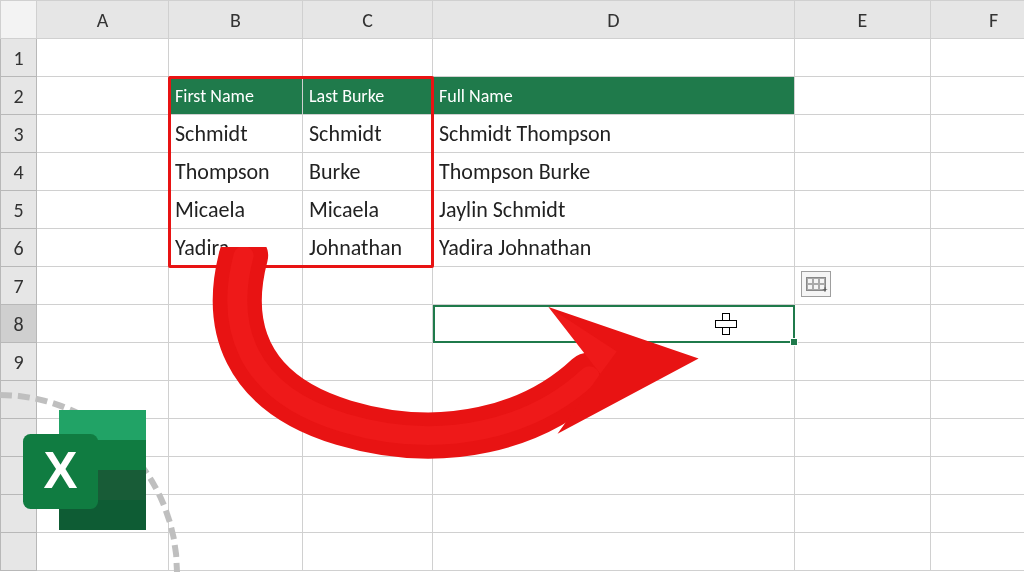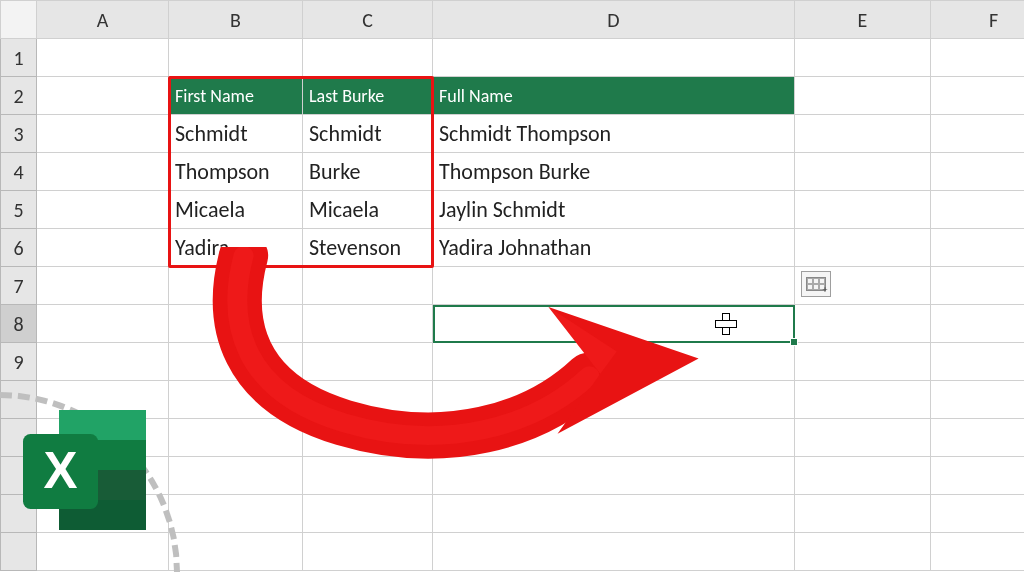--- a/index.html
+++ b/index.html
@@ -253,21 +253,21 @@
         <td>Micaela</td>
         <td>Micaela</td>
         <td>Jaylin Schmidt</td>
         <td></td>
         <td></td>
       </tr>
       <tr>
         <th class="rowhdr">6</th>
         <td></td>
         <td>Yadira</td>
-        <td>Stevenson</td>
+        <td>Johnathan</td>
         <td>Yadira Johnathan</td>
         <td></td>
         <td></td>
       </tr>
       <tr>
         <th class="rowhdr">7</th>
         <td></td>
         <td></td>
         <td></td>
         <td></td>

